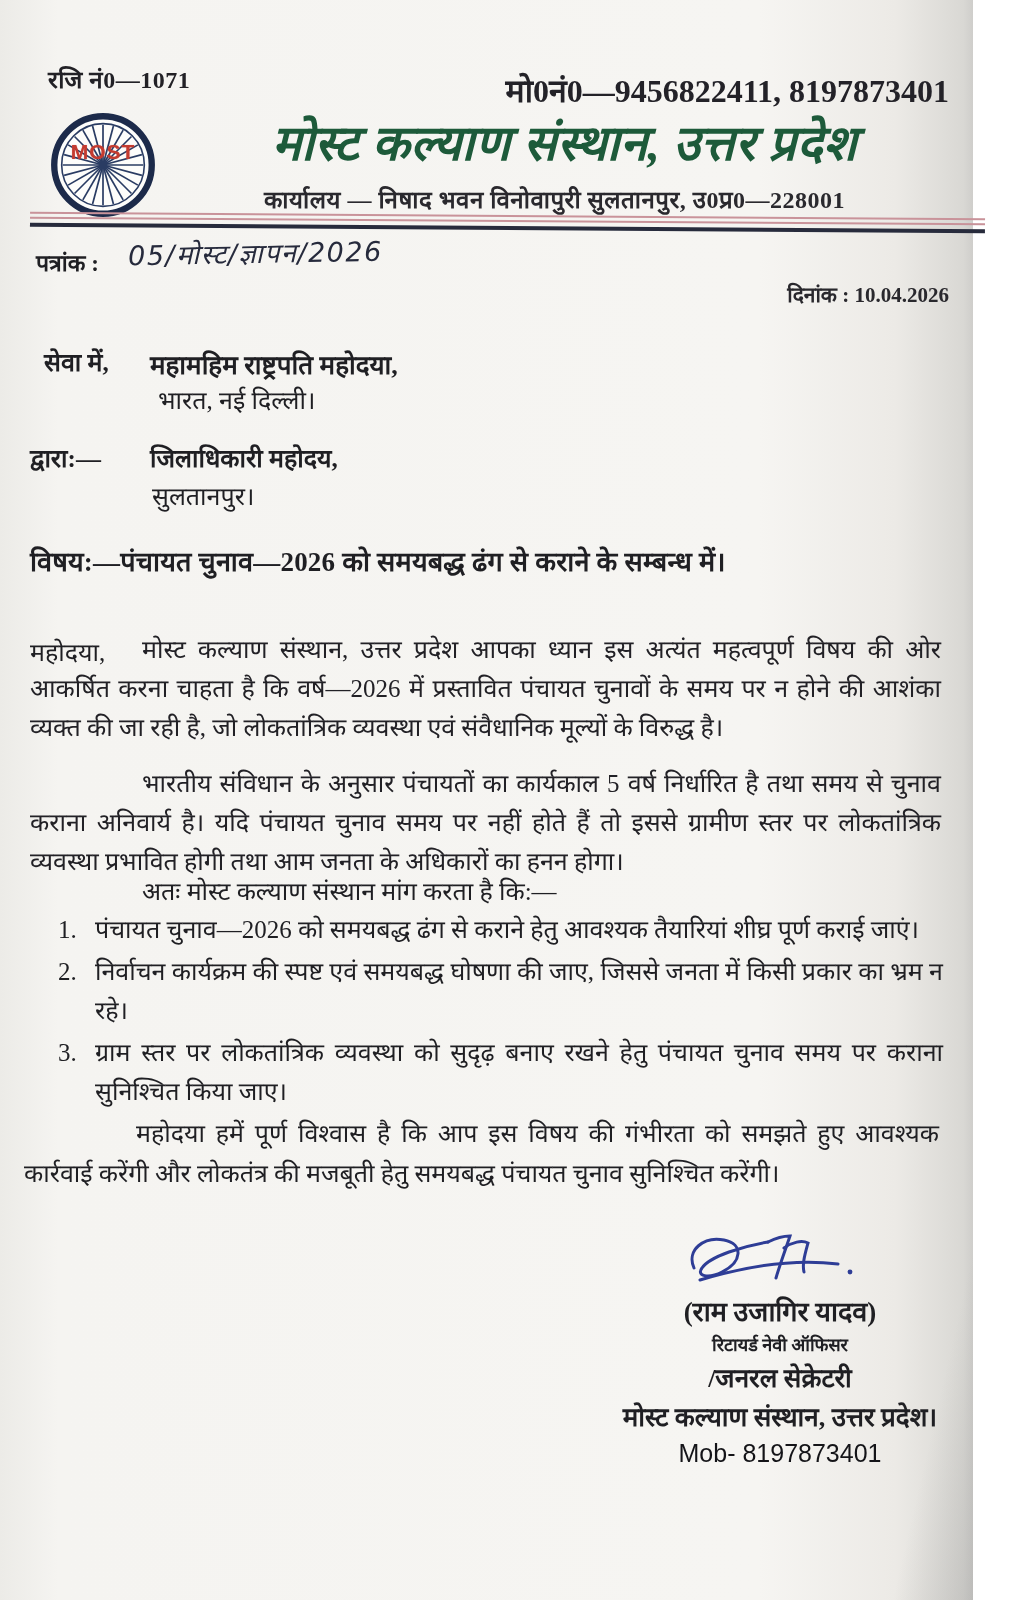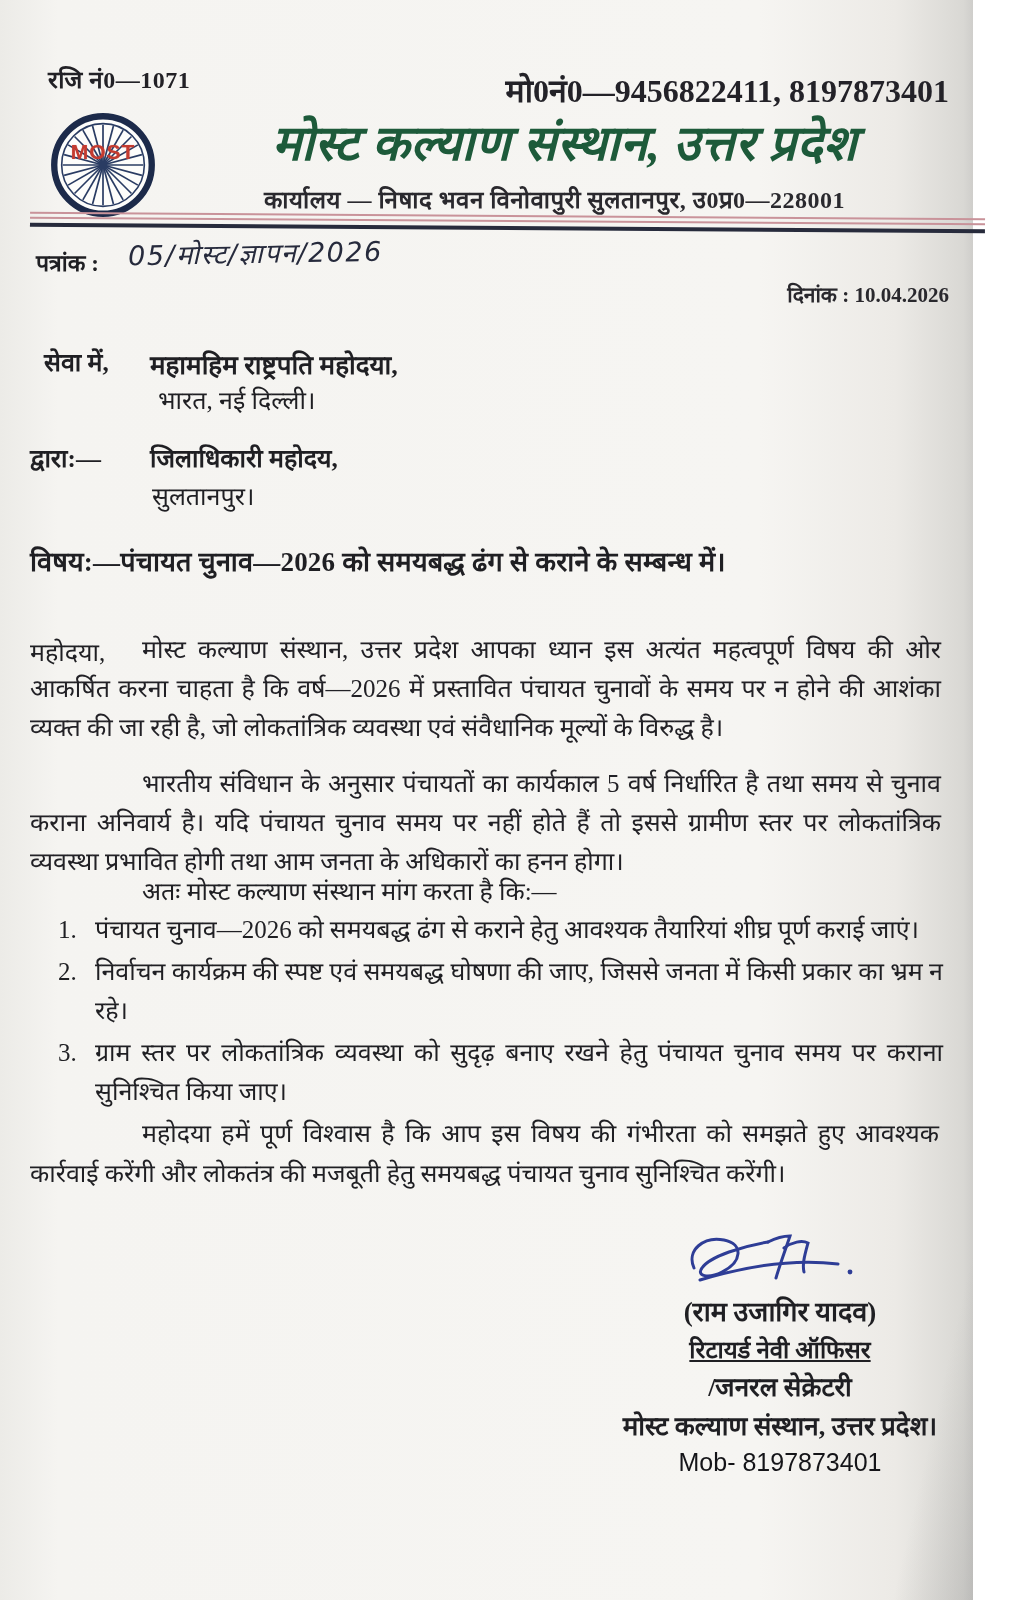--- a/index.html
+++ b/index.html
@@ -98,33 +98,33 @@
     font-size: 25px;
   }
   .demand-list {
     position: absolute; left: 58px; right: 30px; top: 910px;
     font-size: 25px; line-height: 39px;
   }
   .demand-item { display: flex; margin-bottom: 3px; }
   .demand-item .num { flex: 0 0 37px; }
   .demand-item .txt { flex: 1; text-align: justify; }
   .closing-para {
-    position: absolute; left: 30px; right: 34px; top: 1114px;
+    position: absolute; left: 24px; right: 34px; top: 1114px;
     font-size: 25px; line-height: 40px;
     text-align: justify; text-indent: 112px;
   }
   
   .sig-block {
     position: absolute; left: 598px; top: 1228px; width: 364px;
     text-align: center;
   }
   .sig-close { font-size: 26px; font-weight: bold; margin-bottom: 2px; }
   .sig-scribble { width: 200px; height: 62px; margin: 0 auto; display: block; }
   .sig-name  { font-size: 27px; font-weight: bold; margin-top: 2px; }
-  .sig-title1 { font-size: 24px; font-weight: bold; margin-top: 3px; text-decoration: underline; }
+  .sig-title1 { font-size: 18px; font-weight: bold; margin-top: 3px; }
   .sig-title2 { font-size: 26px; font-weight: bold; margin-top: 3px; }
   .sig-org   { font-size: 26px; font-weight: bold; margin-top: 3px; }
   .sig-mobile {
     font-family: "Liberation Sans", sans-serif;
     font-size: 25px; font-weight: normal; margin-top: 5px; color: #141418;
   }
 </style>
 </head>
 <body>
 

